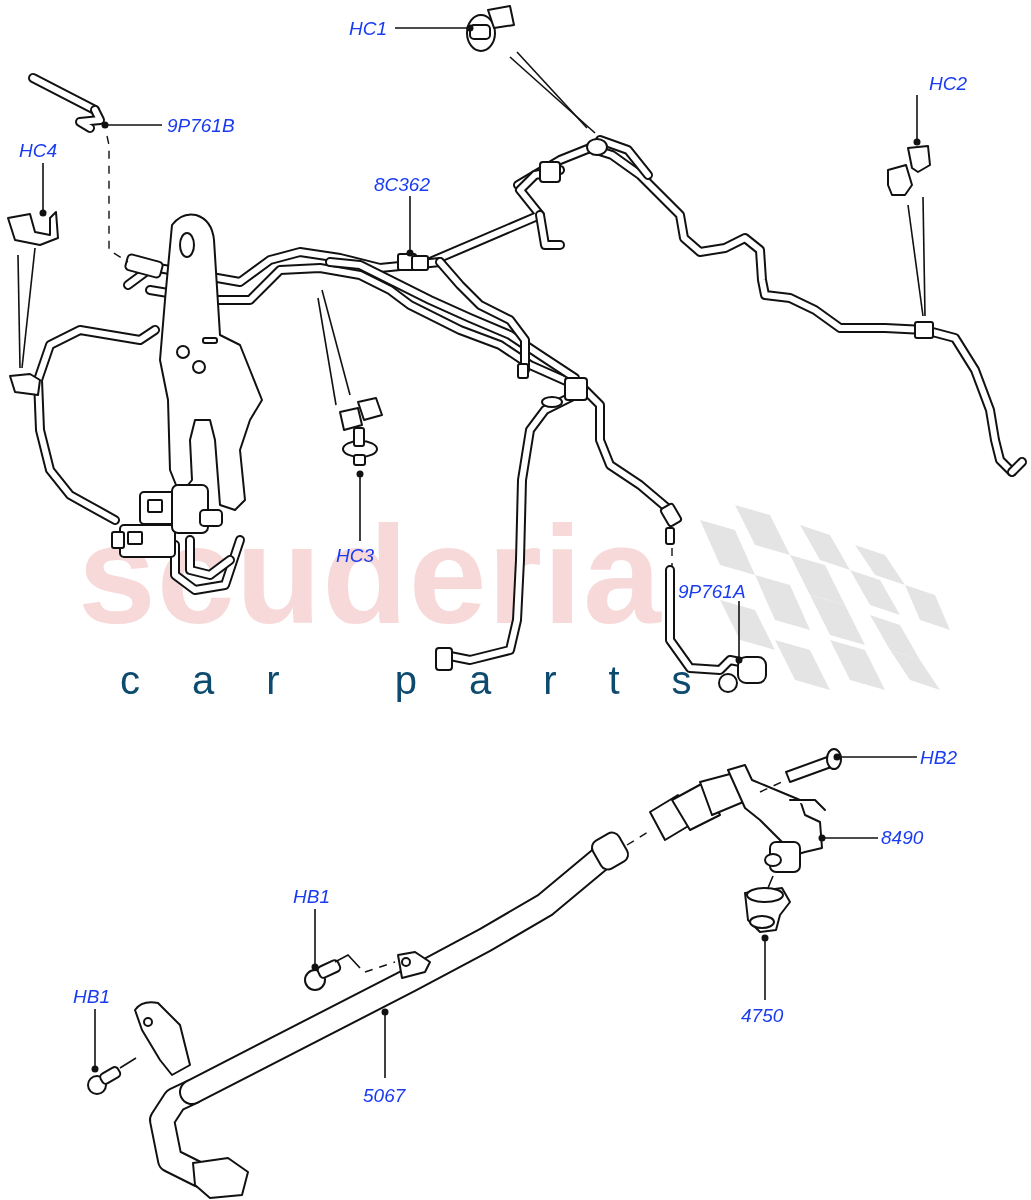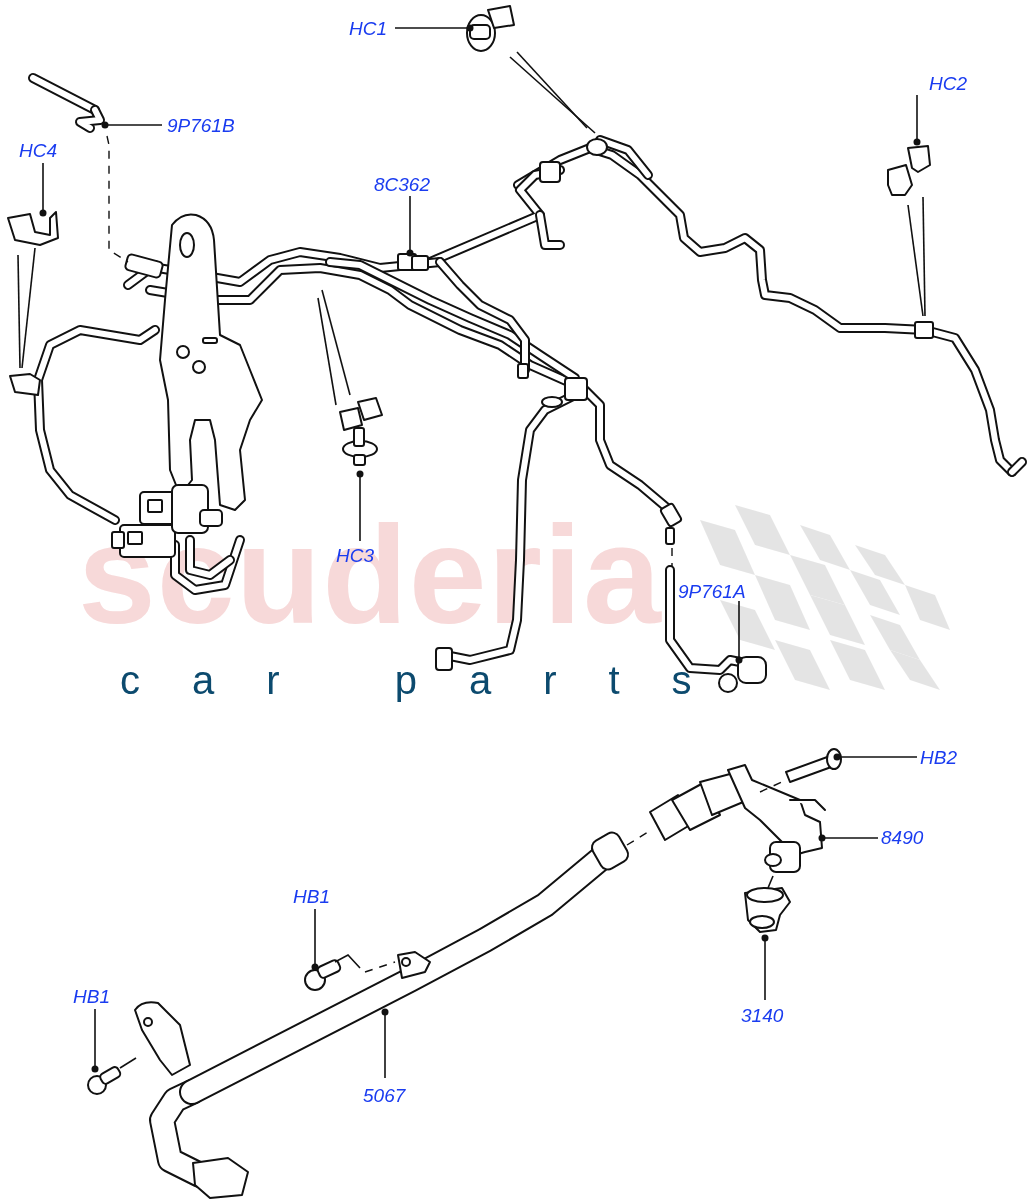--- a/index.html
+++ b/index.html
@@ -238,14 +238,14 @@
 <div class="callout" style="left:929px;top:74px">HC2</div>
 <div class="callout" style="left:167px;top:116px">9P761B</div>
 <div class="callout" style="left:19px;top:141px">HC4</div>
 <div class="callout" style="left:374px;top:175px">8C362</div>
 <div class="callout" style="left:336px;top:546px">HC3</div>
 <div class="callout" style="left:678px;top:582px">9P761A</div>
 <div class="callout" style="left:920px;top:748px">HB2</div>
 <div class="callout" style="left:881px;top:828px">8490</div>
 <div class="callout" style="left:293px;top:887px">HB1</div>
 <div class="callout" style="left:73px;top:987px">HB1</div>
-<div class="callout" style="left:741px;top:1006px">3140</div>
+<div class="callout" style="left:741px;top:1006px">4750</div>
 <div class="callout" style="left:363px;top:1086px">5067</div>
 
 </body></html>

